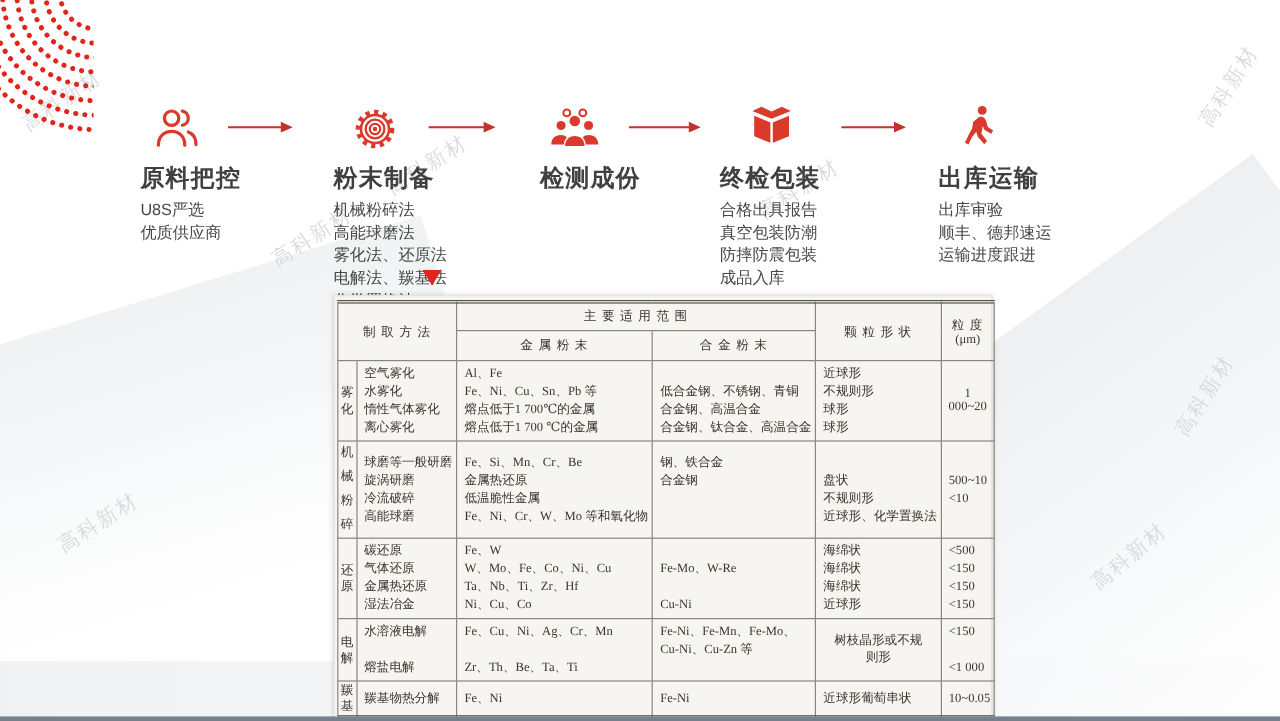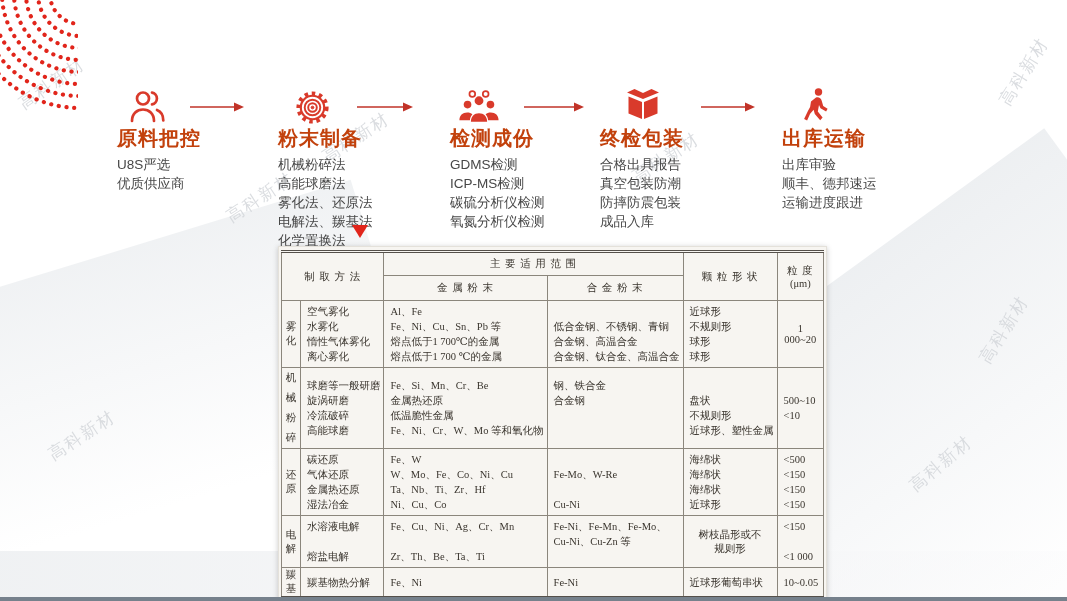--- a/index.html
+++ b/index.html
@@ -15,21 +15,21 @@
        background:linear-gradient(90deg,rgba(238,240,242,.9),rgba(250,250,251,.4));}
   .watermark{position:absolute;color:#d4d7db;font-size:17px;letter-spacing:2px;
        white-space:nowrap;opacity:.85;user-select:none;}
   
   .title{position:absolute;left:70px;top:6px;margin:0;white-space:nowrap;
          font-family:"Liberation Serif","DejaVu Serif",serif;font-weight:700;
          font-size:38px;color:#141414;letter-spacing:1px;}
   
   .step{position:absolute;top:88px;}
   .step .icon-box{height:37px;}
-  .step-title{margin-top:0;font-size:20px;font-weight:700;color:#c2410c;letter-spacing:1px;}
+  .step-title{margin-top:10px;font-size:20px;font-weight:700;color:#404040;letter-spacing:1px;}
   .step-items{margin-top:3px;font-size:13.5px;color:#474747;line-height:19px;}
   .flow-arrow{position:absolute;top:99px;height:12px;}
   .tri-down{position:absolute;left:352px;top:225px;width:0;height:0;
        border-left:8px solid transparent;border-right:8px solid transparent;
        border-top:13px solid #e1251b;}
   
   .paper{position:absolute;left:278px;top:246px;width:543px;background:#f7f5f1;
          padding:3px 2px;box-shadow:0 1px 5px rgba(60,60,60,.28);border:1px solid #e4e1da;}
   table.scan{border-collapse:collapse;width:100%;
          font-family:"Liberation Serif","DejaVu Serif",serif;color:#3a352e;
@@ -120,26 +120,20 @@
               <circle cx="29" cy="6" r="3" fill="none" stroke="#d93a2b" stroke-width="1.8"></circle>
               <circle cx="22" cy="13" r="4.6"></circle>
               <circle cx="10" cy="17" r="4"></circle>
               <circle cx="34" cy="17" r="4"></circle>
               <path d="M13.5 35c0-5.4 3.4-8.8 8.5-8.8s8.5 3.4 8.5 8.8z"></path>
               <path d="M1.5 33.5c0-5 3.2-8.2 8.2-8.2 2.2 0 4 .7 5.4 2-1.7 1.8-2.6 4-2.6 6.2z"></path>
               <path d="M42.5 33.5c0-5-3.2-8.2-8.2-8.2-2.2 0-4 .7-5.4 2 1.7 1.8 2.6 4 2.6 6.2z"></path>
             </g>
           </svg></div>
         <div class="step-title">检测成份</div>
-        <div class="step-items">
-          <div>GDMS检测</div>
-          <div>ICP-MS检测</div>
-          <div>碳硫分析仪检测</div>
-          <div>氧氮分析仪检测</div>
-        </div>
       </div>
       <div class="step" style="left: 600px;">
         <div class="icon-box" style="padding-left: 25px;"><svg width="36" height="34" viewBox="0 0 36 34">
             <g fill="#d93a2b">
               <path d="M18 11L2 4.5 9.5 1 18 5l8.5-4L34 4.5z"></path>
               <path d="M3.5 8.5L17 14v17L3.5 25.5z"></path>
               <path d="M32.5 8.5L19 14v17l13.5-5.5z"></path>
             </g>
           </svg></div>
         <div class="step-title">终检包装</div>
@@ -247,21 +241,21 @@
             <td class="c-alloy top">
               <div class="ln">钢、铁合金</div>
               <div class="ln">合金钢</div>
               <div class="ln">&nbsp;</div>
               <div class="ln">&nbsp;</div>
             </td>
             <td class="c-shape top">
               <div class="ln">&nbsp;</div>
               <div class="ln">盘状</div>
               <div class="ln">不规则形</div>
-              <div class="ln">近球形、塑性金属</div>
+              <div class="ln">近球形、化学置换法</div>
             </td>
             <td class="c-size top">
               <div class="ln">&nbsp;</div>
               <div class="ln">500~10</div>
               <div class="ln">&lt;10</div>
               <div class="ln">&nbsp;</div>
             </td>
           </tr>
           <tr>
             <td class="cat">还原</td>

